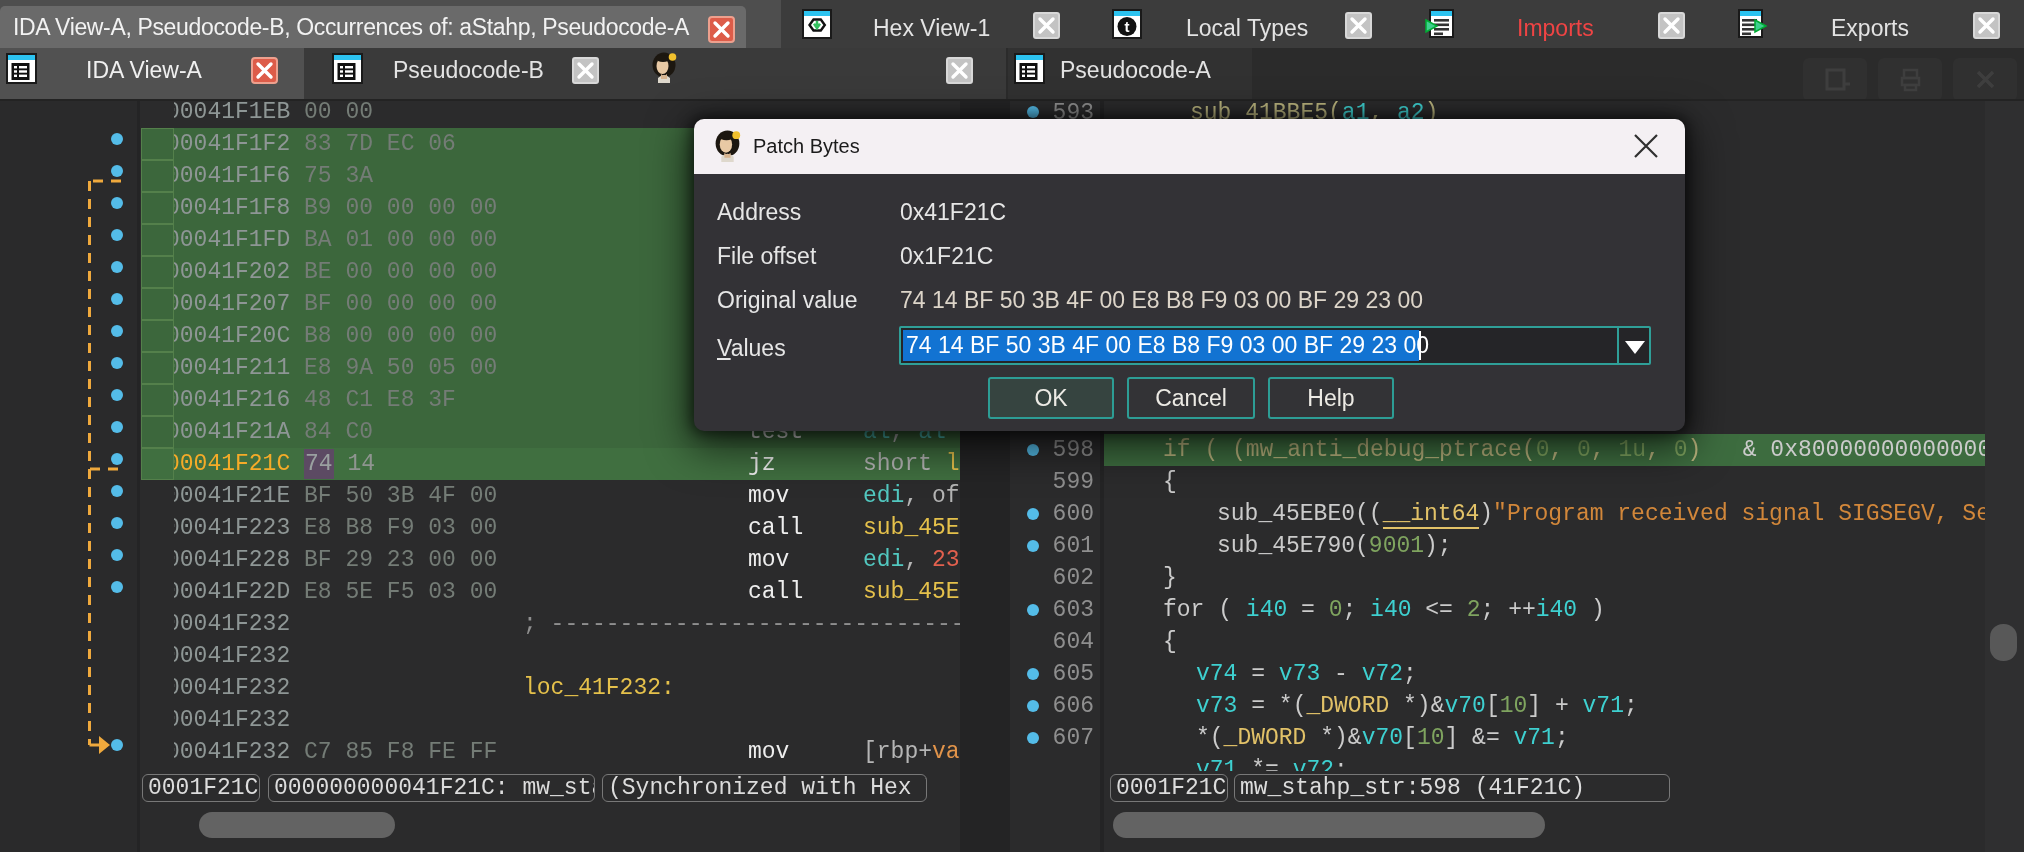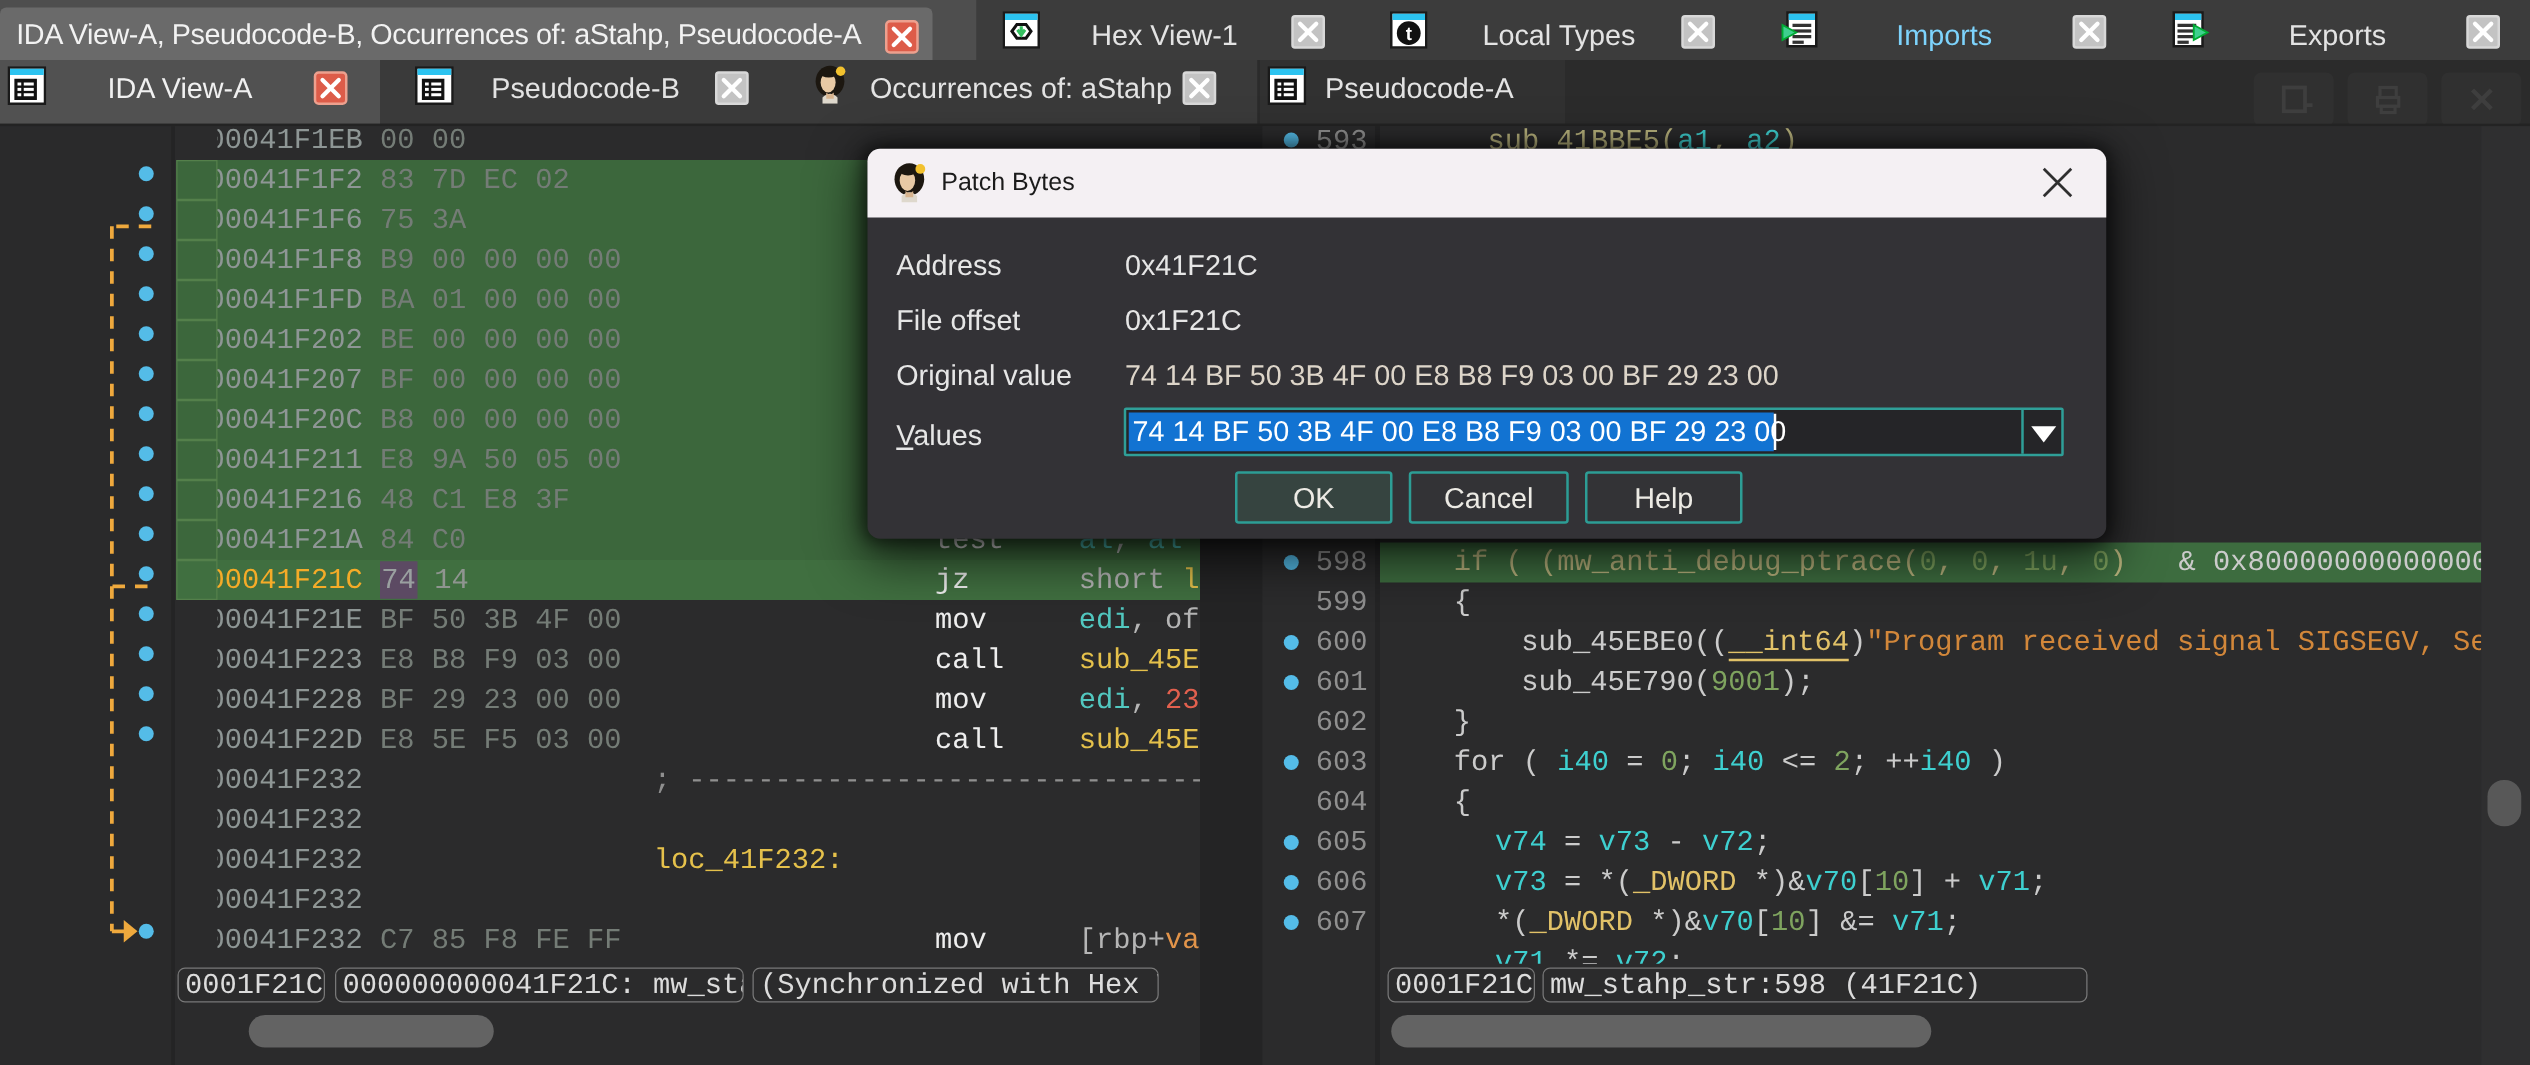--- a/index.html
+++ b/index.html
@@ -41,21 +41,21 @@
     </svg>
 <svg class="a" style="left:1424px;top:8px;" width="31" height="31" viewBox="0 0 31 31">
       <rect x="6" y="2" width="23" height="27" fill="#fff" stroke="#1a1a1a" stroke-width="2"></rect>
       <rect x="7" y="3" width="21" height="5" fill="#2cc3f0"></rect>
       <rect x="10" y="11" width="15" height="2.6" fill="#333"></rect>
       <rect x="10" y="15.5" width="15" height="2.6" fill="#333"></rect>
       <rect x="10" y="20" width="15" height="2.6" fill="#333"></rect>
       <rect x="10" y="24.5" width="9" height="2.6" fill="#333"></rect>
       <path d="M2 12 L13 18 L2 24 Z" fill="#3fcf8f" stroke="#0a3" stroke-width="1.5"></path>
     </svg>
-<div class="a sans" style="left:1517px;top:12px;height:32px;line-height:32px;font-size:23px;color:#7dd3fc;">Imports</div>
+<div class="a sans" style="left:1517px;top:12px;height:32px;line-height:32px;font-size:23px;color:#ef4444;">Imports</div>
 <div class="a" style="left:1658px;top:12px;width:27px;height:27px;background:#c3c3c3;border:2px solid #d8d8d8;border-radius:3px;"></div>
     <svg class="a" style="left:1658px;top:12px;" width="27" height="27">
       <path d="M7 7 L20 20 M20 7 L7 20" stroke="#fff" stroke-width="3.4" stroke-linecap="round"></path>
     </svg>
 <svg class="a" style="left:1737px;top:8px;" width="31" height="31" viewBox="0 0 31 31">
       <rect x="2" y="2" width="23" height="27" fill="#fff" stroke="#1a1a1a" stroke-width="2"></rect>
       <rect x="3" y="3" width="21" height="5" fill="#2cc3f0"></rect>
       <rect x="5" y="11" width="15" height="2.6" fill="#333"></rect>
       <rect x="5" y="15.5" width="15" height="2.6" fill="#333"></rect>
       <rect x="5" y="20" width="15" height="2.6" fill="#333"></rect>
@@ -105,21 +105,20 @@
       <path d="M7 7 L20 20 M20 7 L7 20" stroke="#fff" stroke-width="3.4" stroke-linecap="round"></path>
     </svg>
 <svg class="a" style="left:649px;top:52px;" width="31" height="31" viewBox="0 0 31 31">
       <ellipse cx="15" cy="13" rx="11.5" ry="12.5" fill="#1c1710"></ellipse>
       <ellipse cx="13.5" cy="14" rx="6" ry="8" fill="#e8c9a4"></ellipse>
       <ellipse cx="14" cy="6.5" rx="7" ry="3.5" fill="#1c1710"></ellipse>
       <path d="M9 26 Q15 20 21 26 L21 31 L9 31 Z" fill="#ded8cc"></path>
       <path d="M12 22 Q15 25 18 22 L18 27 L12 27 Z" fill="#d8b48e"></path>
       <circle cx="23.5" cy="5" r="3.8" fill="#f2c12e"></circle>
     </svg>
-<div class="a sans" style="left:696px;top:54px;height:32px;line-height:32px;font-size:23px;color:#e3e3e3;">Occurrences of: aStahp</div>
 <div class="a" style="left:946px;top:57px;width:27px;height:27px;background:#c3c3c3;border:2px solid #d8d8d8;border-radius:3px;"></div>
     <svg class="a" style="left:946px;top:57px;" width="27" height="27">
       <path d="M7 7 L20 20 M20 7 L7 20" stroke="#fff" stroke-width="3.4" stroke-linecap="round"></path>
     </svg>
 <svg class="a" style="left:1014px;top:53px;" width="31" height="31" viewBox="0 0 31 31">
       <rect x="1" y="1" width="29" height="29" fill="#fff" stroke="#1a1a1a" stroke-width="2"></rect>
       <rect x="2" y="2" width="27" height="5" fill="#2cc3f0"></rect>
       <rect x="6" y="10.5" width="17" height="16" fill="#111" stroke="#111"></rect>
       <rect x="8" y="13" width="3" height="2.4" fill="#fff"></rect>
       <rect x="13" y="13" width="8" height="2.4" fill="#fff"></rect>
@@ -159,21 +158,21 @@
 <div class="a" style="left:141px;top:224px;width:33px;height:32px;border:1px solid #54804b;"></div>
 <div class="a" style="left:141px;top:256px;width:33px;height:32px;border:1px solid #54804b;"></div>
 <div class="a" style="left:141px;top:288px;width:33px;height:32px;border:1px solid #54804b;"></div>
 <div class="a" style="left:141px;top:320px;width:33px;height:32px;border:1px solid #54804b;"></div>
 <div class="a" style="left:141px;top:352px;width:33px;height:32px;border:1px solid #54804b;"></div>
 <div class="a" style="left:141px;top:384px;width:33px;height:32px;border:1px solid #54804b;"></div>
 <div class="a" style="left:141px;top:416px;width:33px;height:32px;border:1px solid #54804b;"></div>
 <div class="a" style="left:141px;top:448px;width:33px;height:32px;border:1px solid #54804b;"></div>
 <div class="a" style="left:174px;top:101px;width:786px;height:670px;overflow:hidden;">
 <div class="a row" style="left:-8px;top:-5px;"><span style="color:#8e9695">00041F1EB</span><span style="color:#747c76"> 00 00</span></div>
-<div class="a row" style="left:-8px;top:27px;"><span style="color:#8e9695">00041F1F2</span><span style="color:#747c76"> 83 7D EC 02</span></div>
+<div class="a row" style="left:-8px;top:27px;"><span style="color:#8e9695">00041F1F2</span><span style="color:#747c76"> 83 7D EC 06</span></div>
 <div class="a row" style="left:-8px;top:59px;"><span style="color:#8e9695">00041F1F6</span><span style="color:#747c76"> 75 3A</span></div>
 <div class="a row" style="left:-8px;top:91px;"><span style="color:#8e9695">00041F1F8</span><span style="color:#747c76"> B9 00 00 00 00</span></div>
 <div class="a row" style="left:-8px;top:123px;"><span style="color:#8e9695">00041F1FD</span><span style="color:#747c76"> BA 01 00 00 00</span></div>
 <div class="a row" style="left:-8px;top:155px;"><span style="color:#8e9695">00041F202</span><span style="color:#747c76"> BE 00 00 00 00</span></div>
 <div class="a row" style="left:-8px;top:187px;"><span style="color:#8e9695">00041F207</span><span style="color:#747c76"> BF 00 00 00 00</span></div>
 <div class="a row" style="left:-8px;top:219px;"><span style="color:#8e9695">00041F20C</span><span style="color:#747c76"> B8 00 00 00 00</span></div>
 <div class="a row" style="left:-8px;top:251px;"><span style="color:#8e9695">00041F211</span><span style="color:#747c76"> E8 9A 50 05 00</span></div>
 <div class="a row" style="left:-8px;top:283px;"><span style="color:#8e9695">00041F216</span><span style="color:#747c76"> 48 C1 E8 3F</span></div>
 <div class="a row" style="left:574px;top:283px;color:#eeeeee;">shr</div>
 <div class="a row" style="left:689px;top:283px;"><span style="color:#52c8c0">rax</span><span style="color:#b5b5b5">, 3Fh</span></div>

